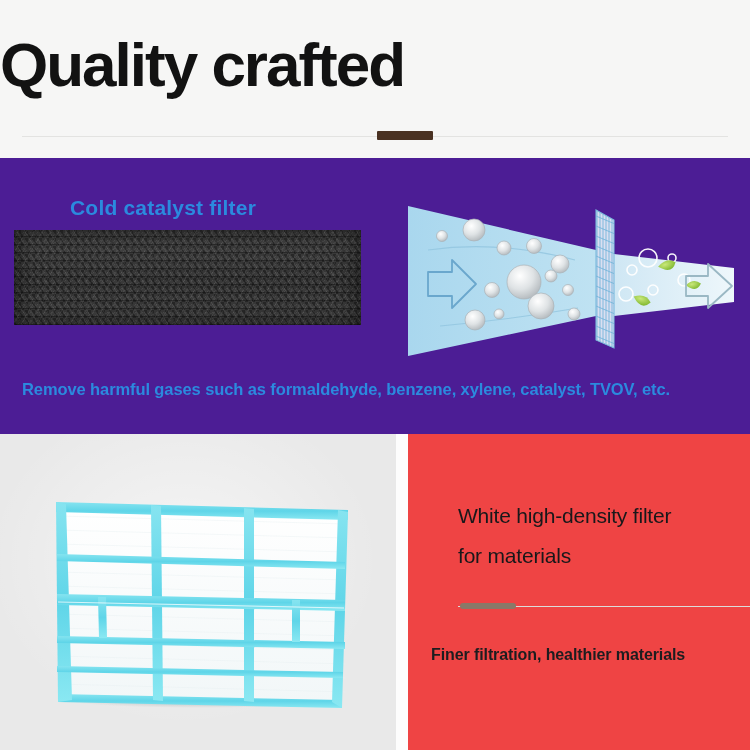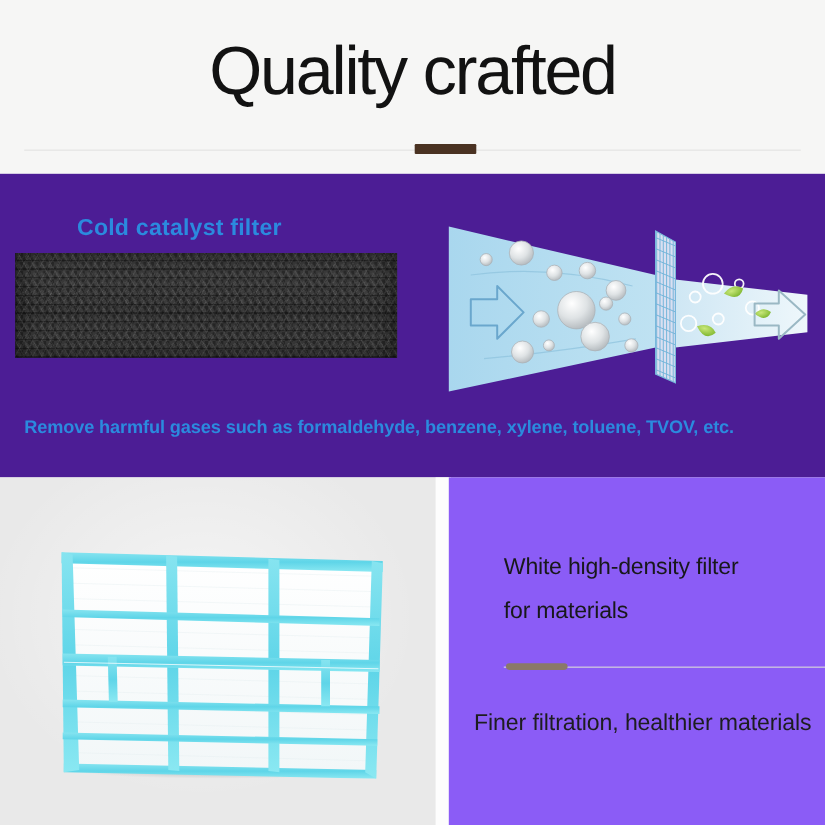--- a/index.html
+++ b/index.html
@@ -10,23 +10,22 @@
   }
   .page{position:relative;width:750px;height:750px;overflow:hidden;}
 
   
   .header{
     position:absolute;left:0;top:0;width:750px;height:158px;
     background:#f6f6f5;
   }
   .header-title{
     position:absolute;left:0;top:30px;width:750px;
-    text-align:center;
     font-size:62px;line-height:70px;
-    font-weight:400;letter-spacing:-2px;
+    font-weight:700;letter-spacing:-2px;
     color:#121212;
     font-family:"Liberation Sans","DejaVu Sans",sans-serif;
     white-space:nowrap;
   }
   .header-rule{
     position:absolute;left:22px;top:136px;width:706px;height:1px;
     background:#e3e3e1;
   }
   .header-accent{
     position:absolute;left:377px;top:131px;width:56px;height:9px;
@@ -76,21 +75,21 @@
   .sec2-left{
     position:absolute;left:0;top:0;width:408px;height:316px;
     background:#e9e9e9;
   }
   .sec2-left::after{
     content:"";position:absolute;left:0;top:0;width:408px;height:316px;
     background:radial-gradient(ellipse at 45% 40%, rgba(255,255,255,.55) 0%, rgba(255,255,255,0) 62%);
   }
   .sec2-right{
     position:absolute;left:408px;top:0;width:342px;height:316px;
-    background:#8b5cf6;
+    background:#ef4444;
   }
   .sec2-white-strip{
     position:absolute;left:396px;top:0;width:14px;height:316px;
     background:#fdfdfd;
   }
   .mesh-photo{position:absolute;left:52px;top:62px;width:300px;height:212px;z-index:2;}
   .mesh-shadow{
     position:absolute;left:64px;top:258px;width:276px;height:16px;
     background:radial-gradient(ellipse at 50% 50%, rgba(90,90,90,.38) 0%, rgba(120,120,120,0) 70%);
     z-index:1;
@@ -104,21 +103,21 @@
   .sec2-divider{
     position:absolute;left:50px;top:172px;width:292px;height:1px;
     background:#dcdcda;
   }
   .sec2-accent{
     position:absolute;left:52px;top:169px;width:56px;height:6px;
     background:#8a7968;border-radius:3px;
   }
   .sec2-sub{
     position:absolute;left:23px;top:212px;width:320px;
-    font-size:21px;font-weight:400;color:#1d1d1f;letter-spacing:-.1px;
+    font-size:16px;font-weight:700;color:#1d1d1f;letter-spacing:-.1px;
     white-space:nowrap;
   }
 </style>
 </head>
 <body>
 
 <div class="page">
 
   <div class="header">
     <div class="header-title">Quality crafted</div>
@@ -218,21 +217,21 @@
 
       <g fill="url(#lg)">
         <path d="M258,66 q11,-7 18,1 q-7,11 -18,-1 Z" transform="rotate(-18 267 67)"></path>
         <path d="M233,101 q11,-7 18,1 q-7,11 -18,-1 Z" transform="rotate(16 242 102)"></path>
         <path d="M286,86 q9,-6 15,1 q-6,9 -15,-1 Z" transform="rotate(-10 293 87)"></path>
       </g>
 
       <path d="M286,78 L308,78 L308,66 L332,88 L308,110 L308,98 L286,98 Z" fill="none" stroke="#9ab8c4" stroke-width="1.8" stroke-linejoin="round"></path>
     </svg>
 
-    <div class="sec1-caption">Remove harmful gases such as formaldehyde, benzene, xylene, toluene, TVOV, etc.</div>
+    <div class="sec1-caption">Remove harmful gases such as formaldehyde, benzene, xylene, catalyst, TVOV, etc.</div>
   </div>
 
   <div class="sec2">
 
     <div class="sec2-left"></div>
     <div class="mesh-shadow"></div>
 
     <svg class="mesh-photo" viewBox="0 0 300 212">
       <defs>
         <linearGradient id="panelg" x1="0" y1="0" x2="0" y2="1">

